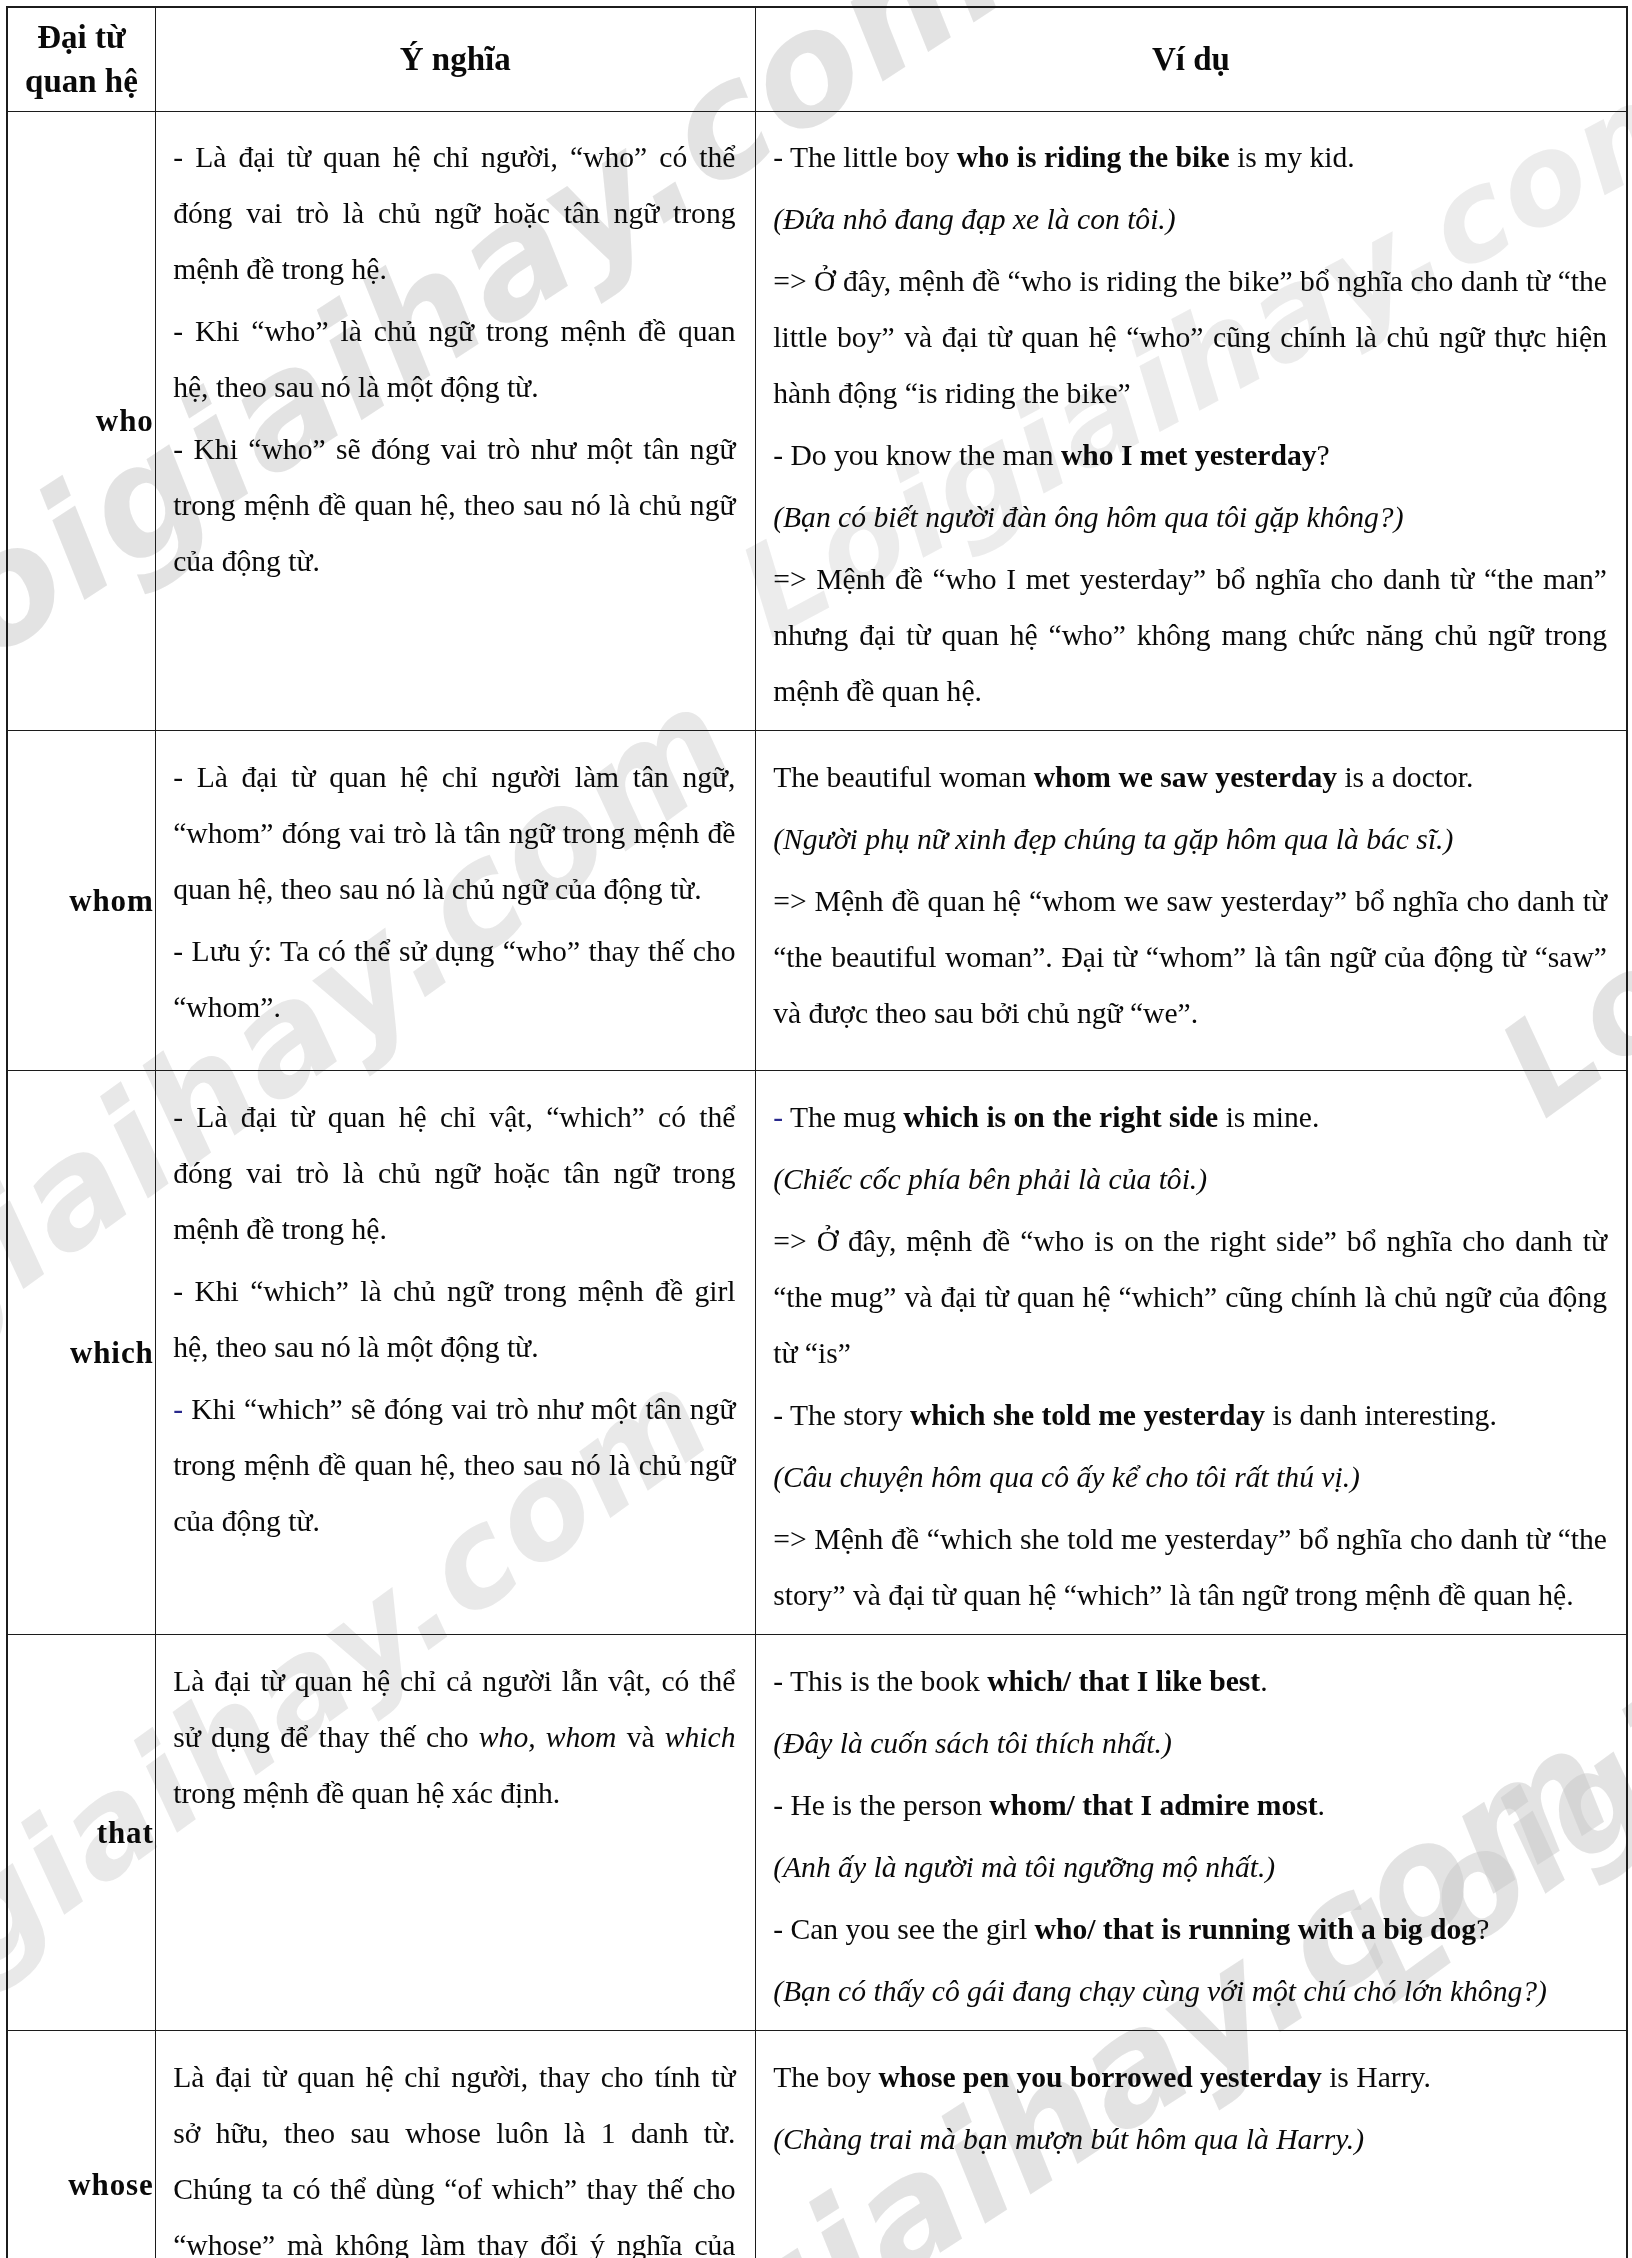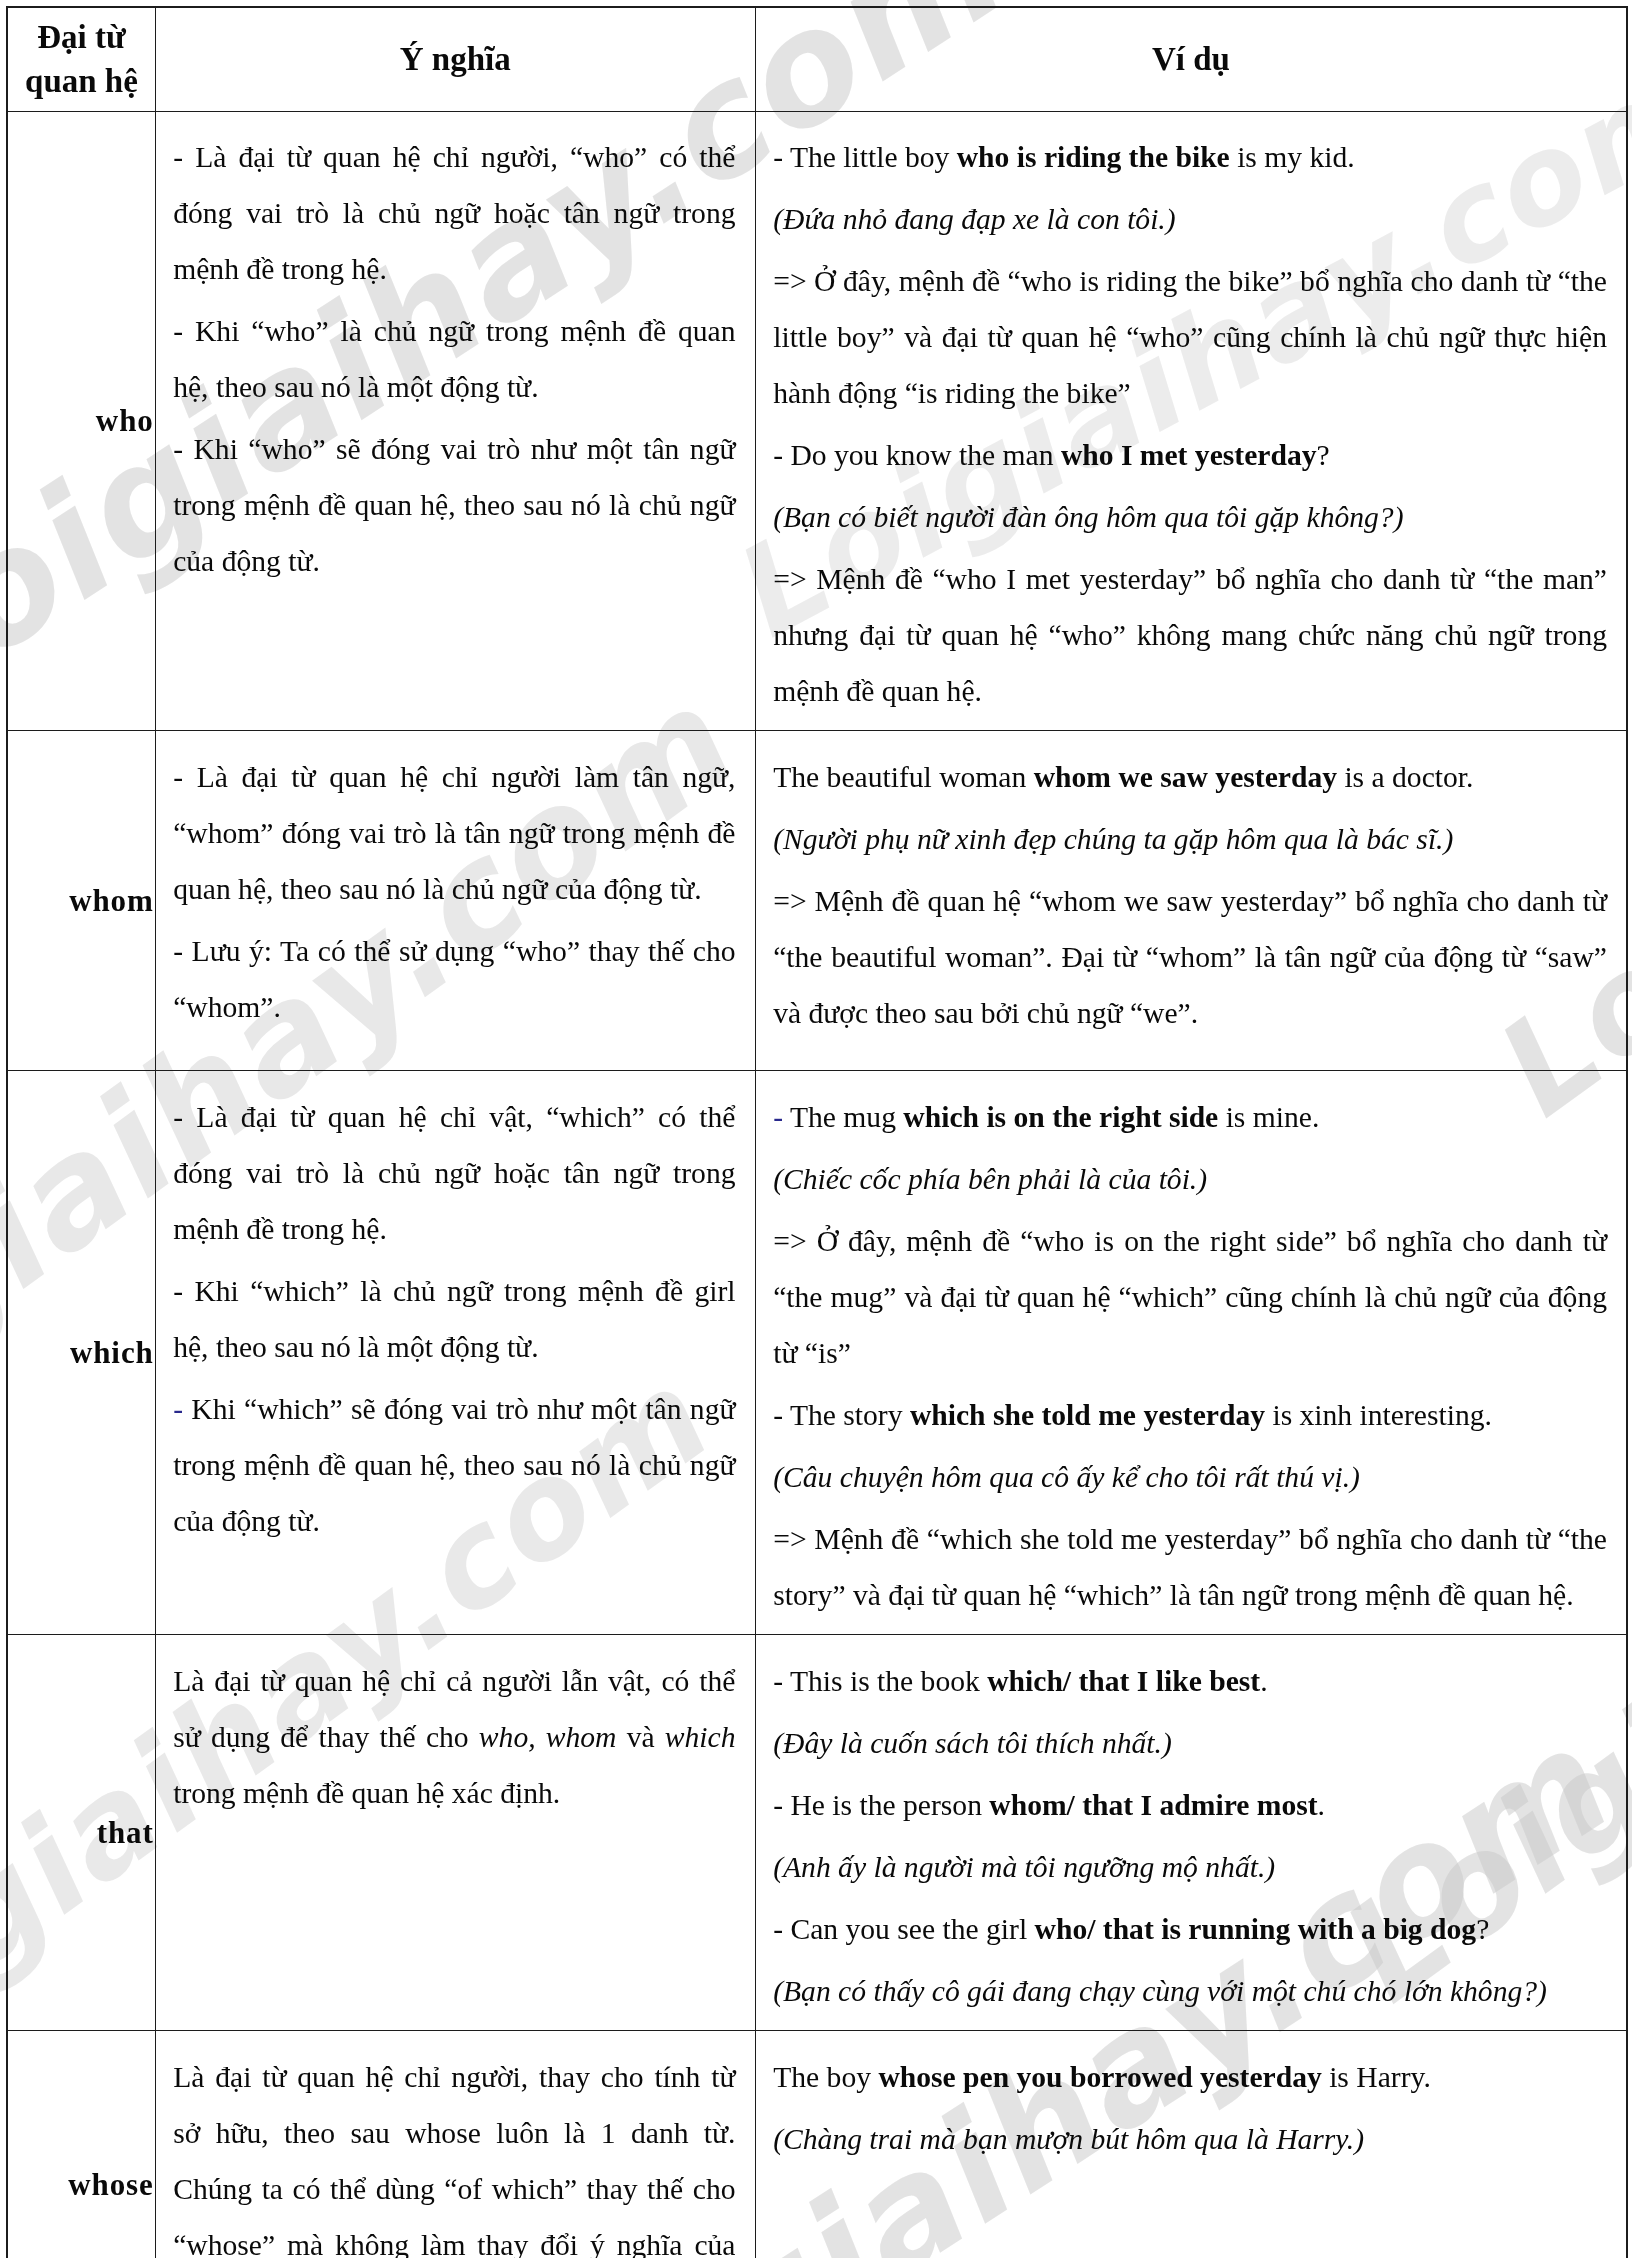--- a/index.html
+++ b/index.html
@@ -117,21 +117,21 @@
         <th class="pronoun">which</th>
         <td class="meaning-cell">
           <p><span class="seg">- Là đại từ quan hệ chỉ vật, “which” có thể đóng vai trò là chủ ngữ hoặc tân ngữ trong mệnh đề trong hệ.</span></p>
           <p><span class="seg">- Khi “which” là chủ ngữ trong mệnh đề girl hệ, theo sau nó là một động từ.</span></p>
           <p><span class="seg nb">-</span><span class="seg"> Khi “which” sẽ đóng vai trò như một tân ngữ trong mệnh đề quan hệ, theo sau nó là chủ ngữ của động từ.</span></p>
         </td>
         <td class="example-cell">
           <p><span class="seg nb">-</span><span class="seg"> The mug </span><span class="seg bi">which is on the right side</span><span class="seg"> is mine.</span></p>
           <p><span class="seg it">(Chiếc cốc phía bên phải là của tôi.)</span></p>
           <p><span class="seg">=&gt; Ở đây, mệnh đề “who is on the right side” bổ nghĩa cho danh từ “the mug” và đại từ quan hệ “which” cũng chính là chủ ngữ của động từ “is”</span></p>
-          <p><span class="seg">- The story </span><span class="seg bi">which she told me yesterday</span><span class="seg"> is xinh interesting.</span></p>
+          <p><span class="seg">- The story </span><span class="seg bi">which she told me yesterday</span><span class="seg"> is danh interesting.</span></p>
           <p><span class="seg it">(Câu chuyện hôm qua cô ấy kể cho tôi rất thú vị.)</span></p>
           <p><span class="seg">=&gt; Mệnh đề “which she told me yesterday” bổ nghĩa cho danh từ “the story” và đại từ quan hệ “which” là tân ngữ trong mệnh đề quan hệ.</span></p>
         </td>
       </tr>
       <tr>
         <th class="pronoun">that</th>
         <td class="meaning-cell">
           <p><span class="seg">Là đại từ quan hệ chỉ cả người lẫn vật, có thể sử dụng để thay thế cho </span><span class="seg it">who, whom</span><span class="seg"> và </span><span class="seg it">which</span><span class="seg"> trong mệnh đề quan hệ xác định.</span></p>
         </td>
         <td class="example-cell">

